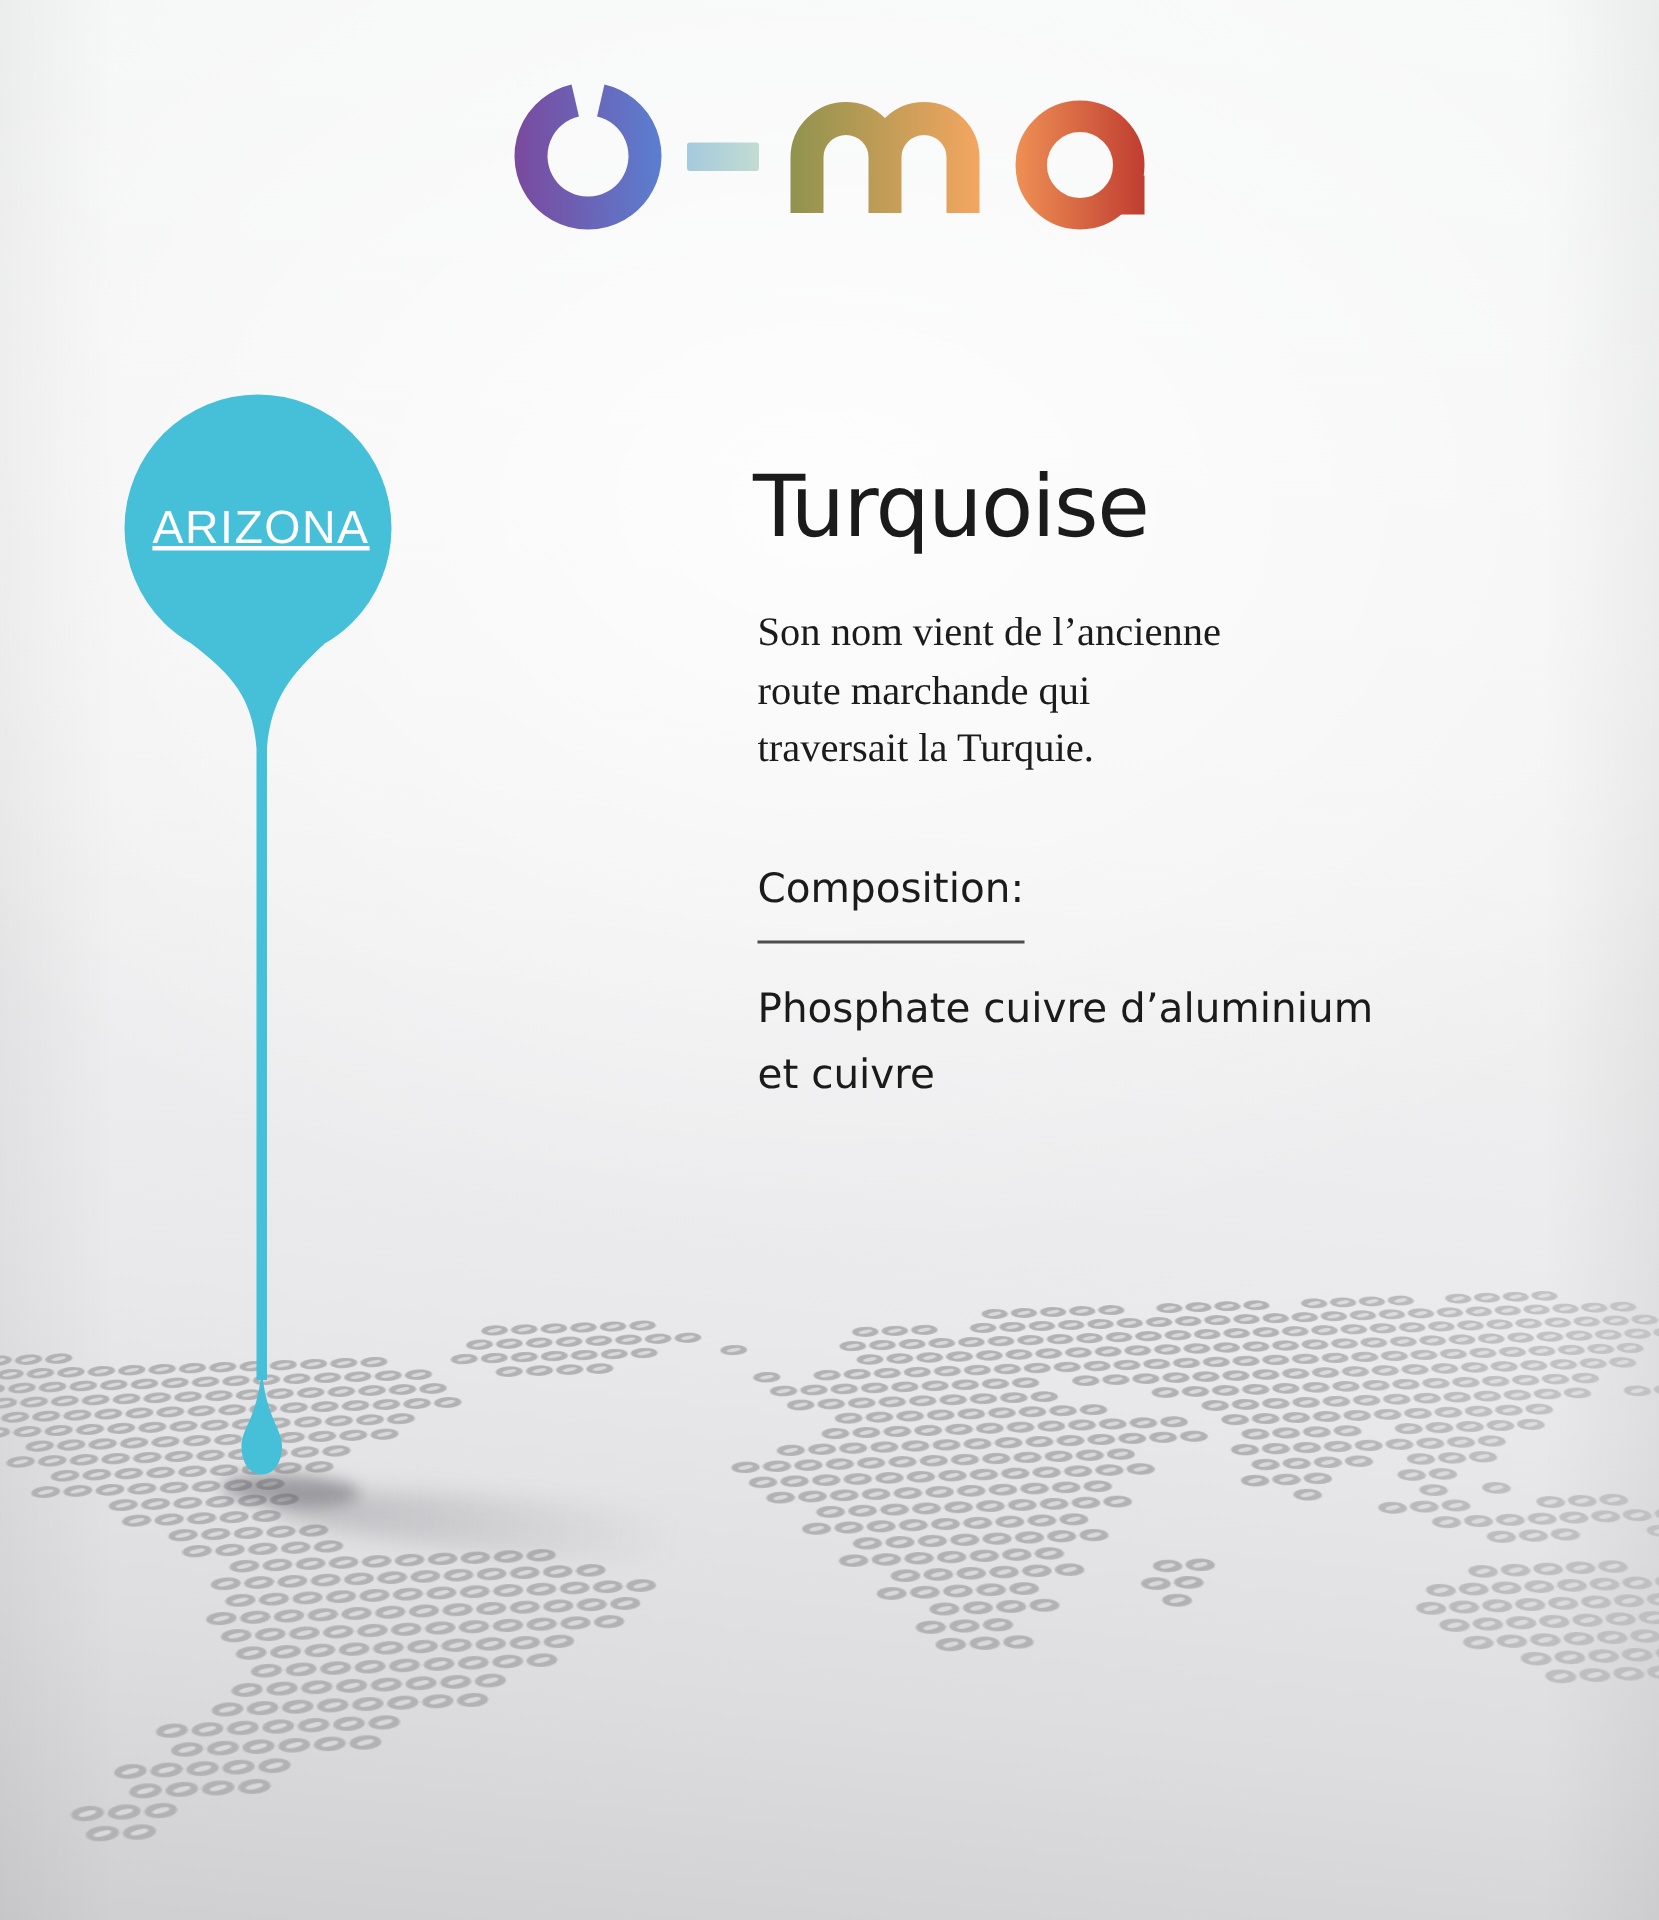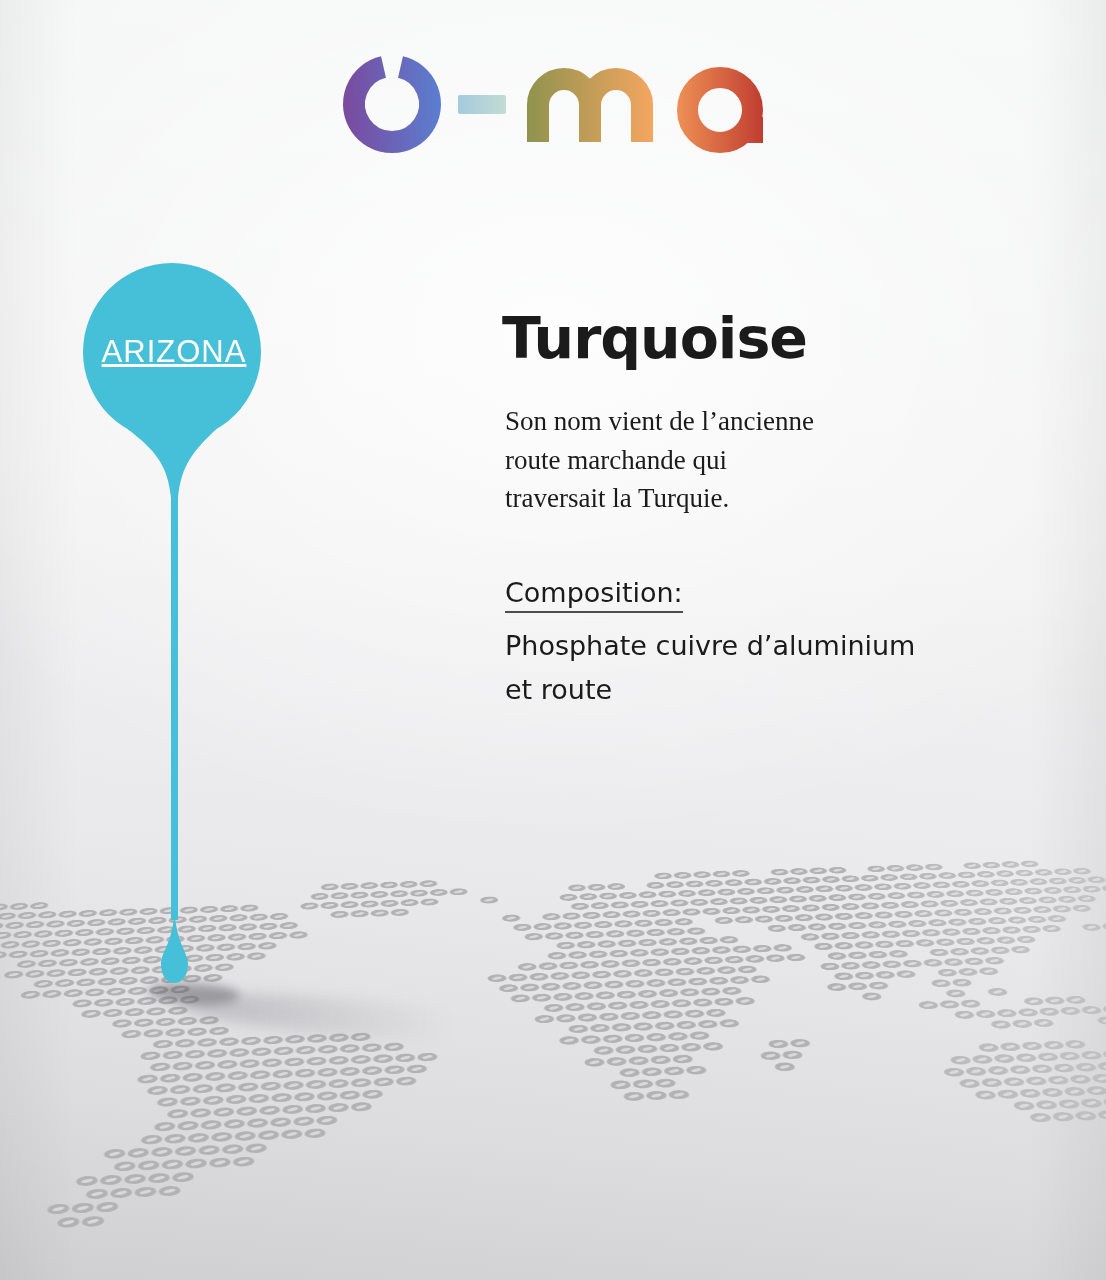--- a/index.html
+++ b/index.html
@@ -43,34 +43,34 @@
   .pin path,.pin circle,.pin rect{fill:var(--pin-color,#46bfd9);}
   .pin-label{
     position:absolute;left:64px;top:335px;width:220px;text-align:center;
     font-family:"Liberation Sans", sans-serif;font-size:31px;line-height:34px;
     letter-spacing:1px;color:var(--pin-label-color,#ffffff);text-decoration:underline;
   }
 
   
   .title{
     position:absolute;left:502px;top:307px;margin:0;
-    font-size:57px;line-height:62px;font-weight:bold;letter-spacing:-1px;
+    font-size:57px;line-height:62px;font-weight:normal;letter-spacing:-1px;
     color:var(--text-color,#1b1b1b);
   }
   .desc{
     position:absolute;left:505px;top:402px;
     font-size:27px;line-height:38.5px;color:var(--text-color,#1b1b1b);font-family:Liberation Serif, serif;
   }
   .comp{
     position:absolute;left:505px;top:571px;
     font-size:27px;line-height:43.5px;color:var(--text-color,#1b1b1b);
   }
   .comp-label{
     display:inline-block;border-bottom:2px solid #4d4d4d;
-    padding-bottom:2px;line-height:33px;margin-bottom:11px;
+    padding-bottom:18px;line-height:33px;margin-bottom:22px;
   }
 </style>
 </head>
 <body>
 
 <div class="stage">
 
   <svg class="logo" viewBox="0 0 445 120" role="img" aria-label="o-ma">
     <defs>
       <linearGradient id="g-o" gradientUnits="userSpaceOnUse" x1="14" y1="60" x2="110" y2="58">
@@ -869,16 +869,16 @@
 
   <div class="desc">
     <div>Son nom vient de l’ancienne</div>
     <div>route marchande qui</div>
     <div>traversait la Turquie.</div>
   </div>
 
   <div class="comp">
     <span class="comp-label">Composition:</span>
     <div>Phosphate cuivre d’aluminium</div>
-    <div>et route</div>
+    <div>et cuivre</div>
   </div>
 
 </div>
 
 </body></html>

